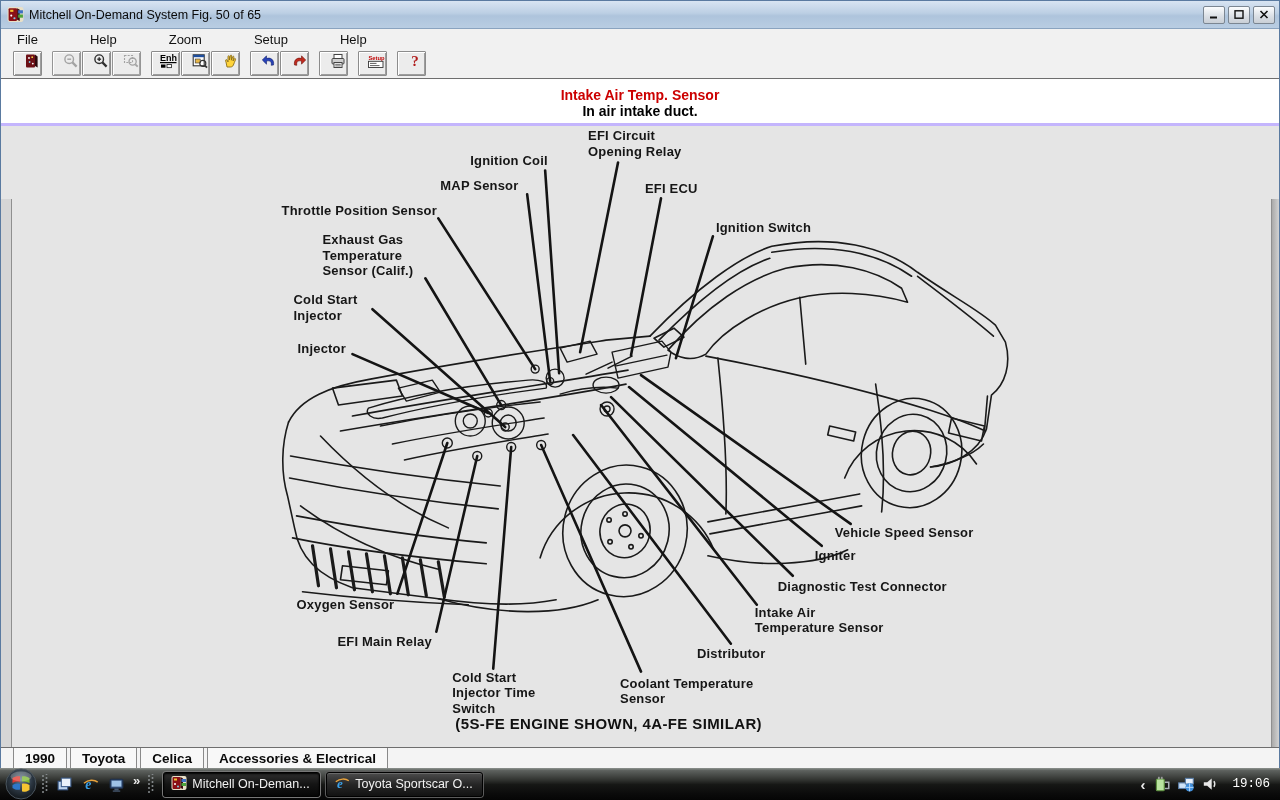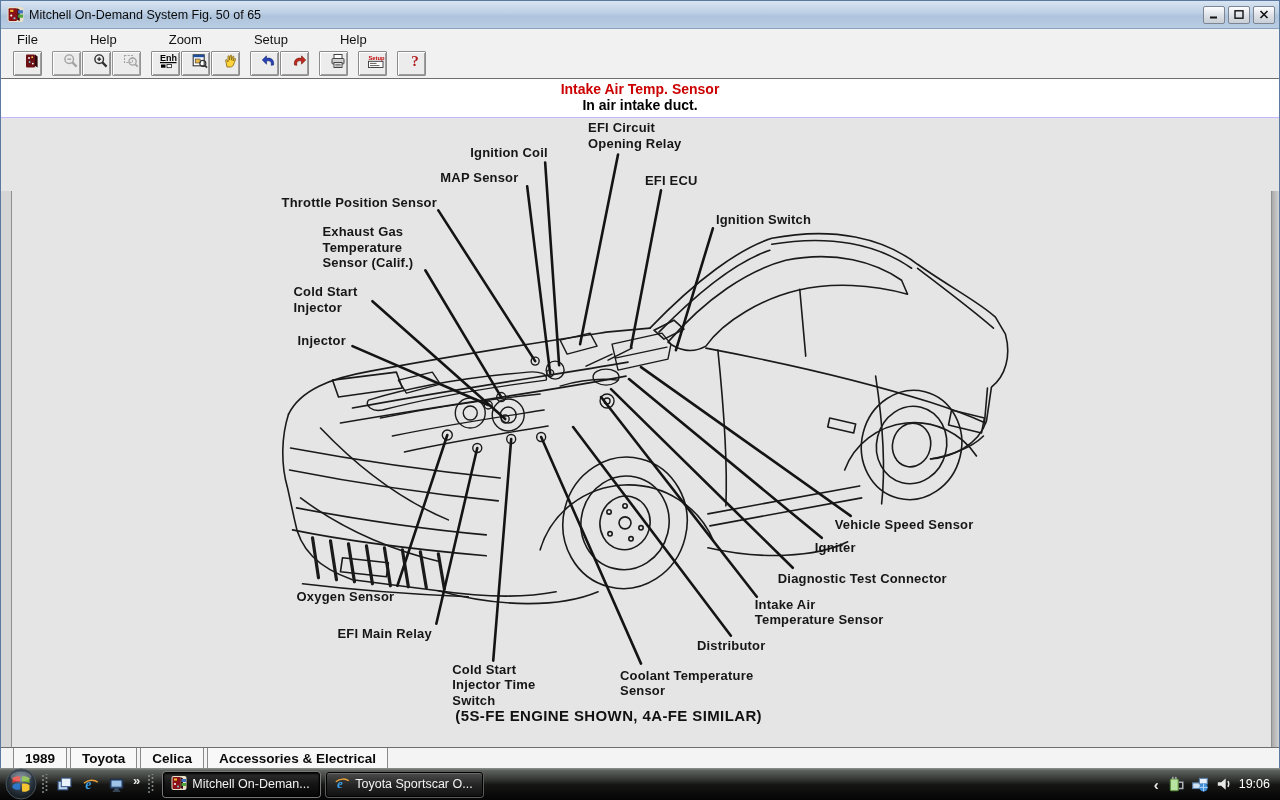--- a/index.html
+++ b/index.html
@@ -20,21 +20,21 @@
   .menu-item{font-size:13px;color:#111;padding:1px 8px;margin-right:6px;}
   
   .toolbar{height:26px;flex:0 0 26px;background:#f1f1f1;border-bottom:1px solid #6e6e6e;display:flex;align-items:center;padding:1px 0 2px 12px;}
   .tb-btn{width:27px;height:23px;margin-right:1px;display:flex;align-items:center;justify-content:flex-end;
     background:#ececec;border:1px solid #8c8c8c;box-shadow:inset 1px 1px 0 #ffffff, inset -1px -1px 0 #9d9d9d;border-radius:1px;}
   .tb-btn svg{width:18px;height:16px;}
   .tb-btn.wide svg{width:20px;}
   .tb-gap{margin-left:9px;}
   .tb-btn.disabled{opacity:.9;}
   
-  .fig-header{height:36px;flex:0 0 36px;background:#fff;border-bottom:1px solid #c4b5fd;text-align:center;padding-top:2px;}
+  .fig-header{height:36px;flex:0 0 36px;background:#fff;border-bottom:3px solid #c4b5fd;text-align:center;padding-top:8px;}
   .fig-header div{font-size:14px;line-height:16px;font-weight:bold;}
   
   .content{flex:1 1 auto;background:#e5e5e5;position:relative;overflow:hidden;}
   .content svg.diagram{position:absolute;left:0;top:0;width:1278px;height:636px;}
   .gutter-left{position:absolute;left:0;top:73px;bottom:0;width:10px;background:#d6d6d6;border-right:1px solid #8f8f8f;z-index:5;}
   .gutter-right{position:absolute;right:0;top:73px;bottom:0;width:7px;background:linear-gradient(90deg,#a9a9a9,#d2d2d2);border-left:1px solid #8f8f8f;z-index:5;}
   
   .tabbar{height:20px;flex:0 0 20px;background:#f4f4f4;border-top:1px solid #6e6e6e;display:flex;align-items:stretch;padding-left:12px;}
   .tab{display:flex;align-items:center;padding:0 11px;border-left:1px solid #8a8a8a;border-right:1px solid #8a8a8a;margin-right:3px;background:#f8f8f8;
     font-size:13.5px;font-weight:bold;color:#0a0a0a;}
@@ -50,21 +50,21 @@
   .task-btn{height:25px;width:157px;margin-left:6px;display:flex;align-items:center;gap:5px;padding:0 7px;border-radius:3px;
     border:1px solid #000;box-shadow:0 0 0 1px #5c5c5c, inset 0 1px 0 #6a6a6a;
     background:linear-gradient(180deg,#4c4c4c,#262626 50%,#121212);color:#f2f2f2;font-size:12.5px;white-space:nowrap;overflow:hidden;}
   .task-btn.active{background:linear-gradient(180deg,#2e2e2e,#141414 50%,#060606);box-shadow:0 0 0 1px #777, inset 0 1px 2px #000;}
   .task-btn svg{width:16px;height:16px;flex:0 0 auto;}
   .task-label{overflow:hidden;text-overflow:clip;}
   .tray{margin-left:auto;display:flex;align-items:center;gap:6px;padding-right:10px;}
   .tray-chevron{color:#e8e8e8;font-size:15px;font-weight:bold;margin-right:2px;}
   .tray-icon{width:18px;height:18px;}
   .tray-icon svg{width:18px;height:18px;}
-  .clock{color:#fff;font-size:12.5px;margin-left:0;}
+  .clock{color:#fff;font-size:12.5px;margin-left:7px;font-family:Liberation Mono, monospace;}
 </style>
 </head>
 <body>
 
 <div class="window">
   <div class="titlebar">
     <span class="app-icon">
       <svg viewBox="0 0 16 16">
           <rect x="0.5" y="1" width="15" height="14" rx="2" fill="#e8e0c8"></rect>
           <rect x="1.5" y="2" width="8" height="12" rx="1" fill="#8a1016"></rect>
@@ -334,21 +334,21 @@
           <text x="815" y="434"><tspan x="815">Igniter</tspan></text>
           <text x="835" y="411"><tspan x="835">Vehicle Speed Sensor</tspan></text>
         </g>
       <text id="diagram-caption" font-family="Liberation Sans, sans-serif" font-size="15px" font-weight="700" fill="#111" letter-spacing="0.4" x="455" y="603">(5S-FE ENGINE SHOWN, 4A-FE SIMILAR)</text>
     </svg>
     <div class="gutter-left"></div>
     <div class="gutter-right"></div>
   </div>
 
   <div class="tabbar" id="tabbar">
-      <span class="tab">1989</span>
+      <span class="tab">1990</span>
       <span class="tab">Toyota</span>
       <span class="tab">Celica</span>
       <span class="tab">Accessories &amp; Electrical</span>
     </div>
 </div>
 
 <div class="taskbar" id="taskbar">
   <span class="start-orb">
     <svg viewBox="0 0 34 34">
       <defs>

